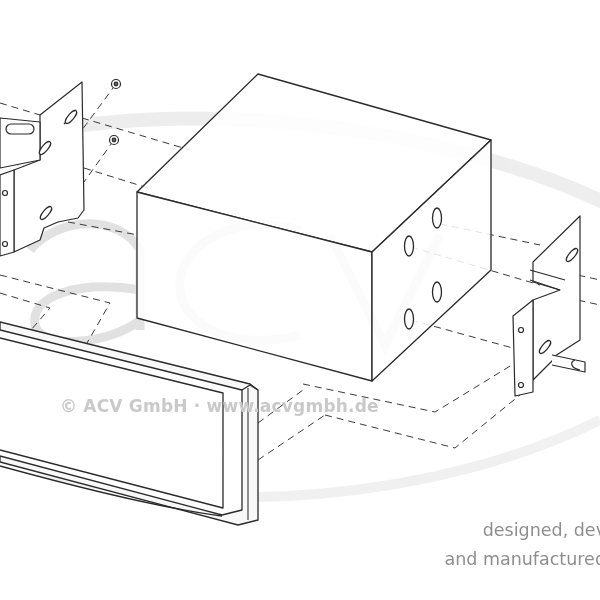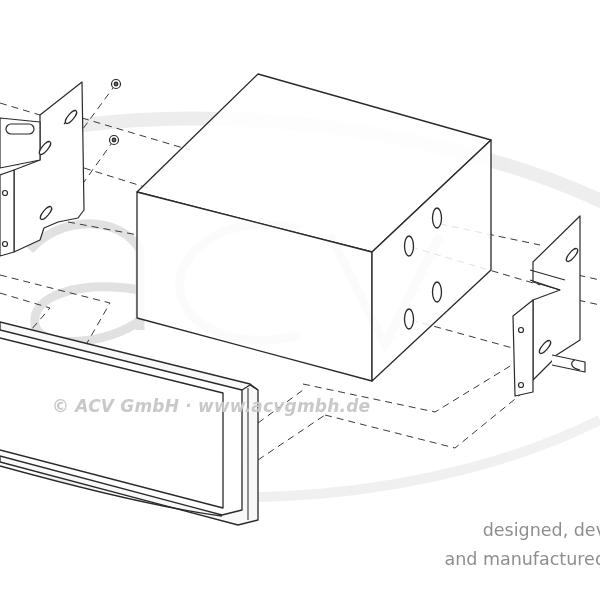--- a/index.html
+++ b/index.html
@@ -1,20 +1,20 @@
 <!DOCTYPE html>
 <html><head>
 <meta charset="utf-8">
 <style>
   html, body { margin:0; padding:0; background:#ffffff; }
   body { width:600px; height:600px; position:relative; overflow:hidden; font-family:"DejaVu Sans", sans-serif; }
   svg.diagram { position:absolute; left:0; top:0; width:600px; height:600px; }
   .watermark-text {
-    position:absolute; left:52px; top:396px;
-    font-family:"DejaVu Sans", sans-serif; font-style:italic; font-weight:bold;
+    position:absolute; left:60px; top:396px;
+    font-family:"DejaVu Sans", sans-serif; font-weight:bold;
     font-size:17px; color:#c9c9c9; letter-spacing:0.2px; white-space:nowrap;
   }
   .tagline {
     position:absolute; right:-6px; top:516px; text-align:right;
     font-family:"DejaVu Sans", sans-serif; font-size:17.5px; color:#8e8e8e; line-height:29px;
     white-space:nowrap;
   }
   .tagline div { display:block; }
 </style>
 </head>

